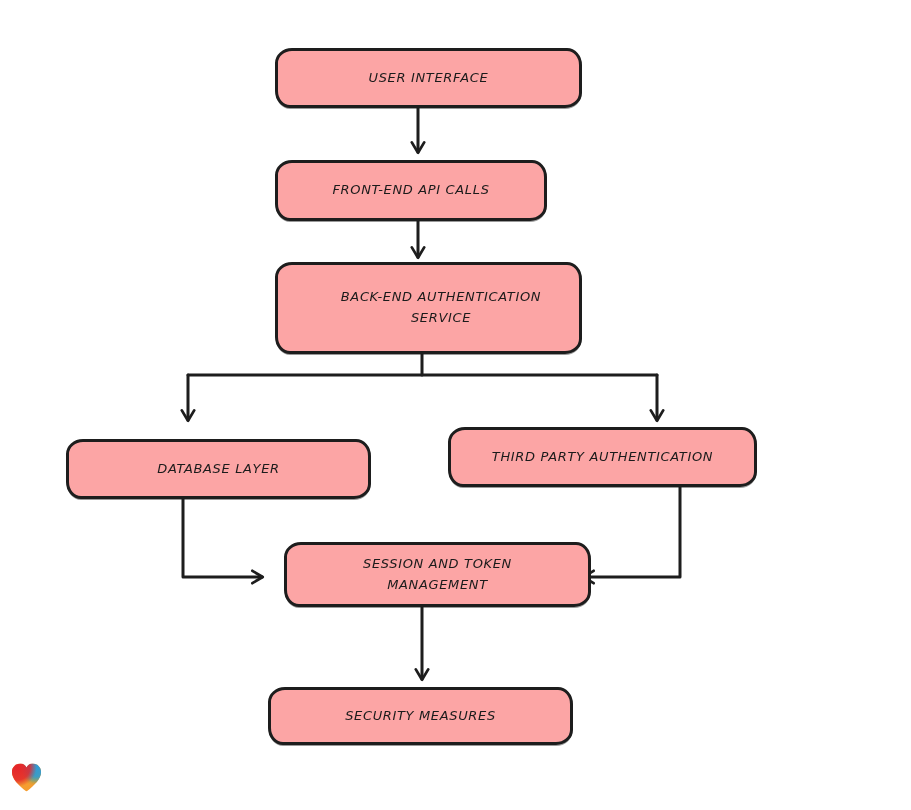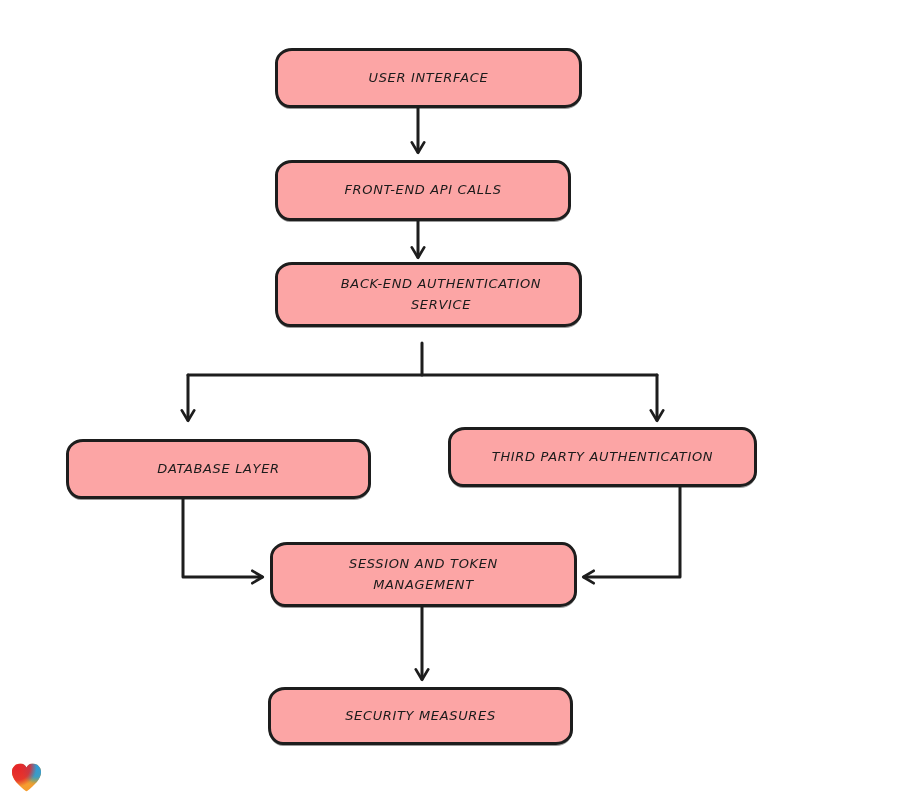--- a/index.html
+++ b/index.html
@@ -33,26 +33,26 @@
     box-shadow: 0 2px 0 -1px rgba(28,28,28,0.45);
     color: #1b1b1b;
     font-style: italic;
     font-size: 13px;
     line-height: 1.6;
     letter-spacing: 0.05em;
   }
   .node .label { display: inline-block; }
   
   #n-user-interface            { left: 275px; top: 48px;  width: 307px; height: 60px; }
-  #n-frontend-api-calls        { left: 275px; top: 160px; width: 296px; height: 61px; }
-  #n-backend-auth-service      { left: 275px; top: 262px; width: 307px; height: 65px; padding-left: 25px; }
+  #n-frontend-api-calls        { left: 275px; top: 160px; width: 272px; height: 61px; }
+  #n-backend-auth-service      { left: 275px; top: 262px; width: 307px; height: 92px; padding-left: 25px; }
   #n-backend-auth-service .label { max-width: 235px; }
   #n-database-layer            { left: 66px;  top: 427px; width: 305px; height: 60px; margin-top: 12px; }
   #n-third-party-auth          { left: 448px; top: 427px; width: 309px; height: 60px; justify-content: center; }
-  #n-session-token-mgmt        { left: 270px; top: 542px; width: 307px; height: 65px; }
+  #n-session-token-mgmt        { left: 284px; top: 542px; width: 307px; height: 65px; }
   #n-session-token-mgmt .label { max-width: 190px; }
   #n-security-measures         { left: 268px; top: 687px; width: 305px; height: 58px; }
   #logo-heart {
     position: absolute;
     left: 9px;
     top: 760px;
     width: 35px;
     height: 36px;
   }
 </style>

